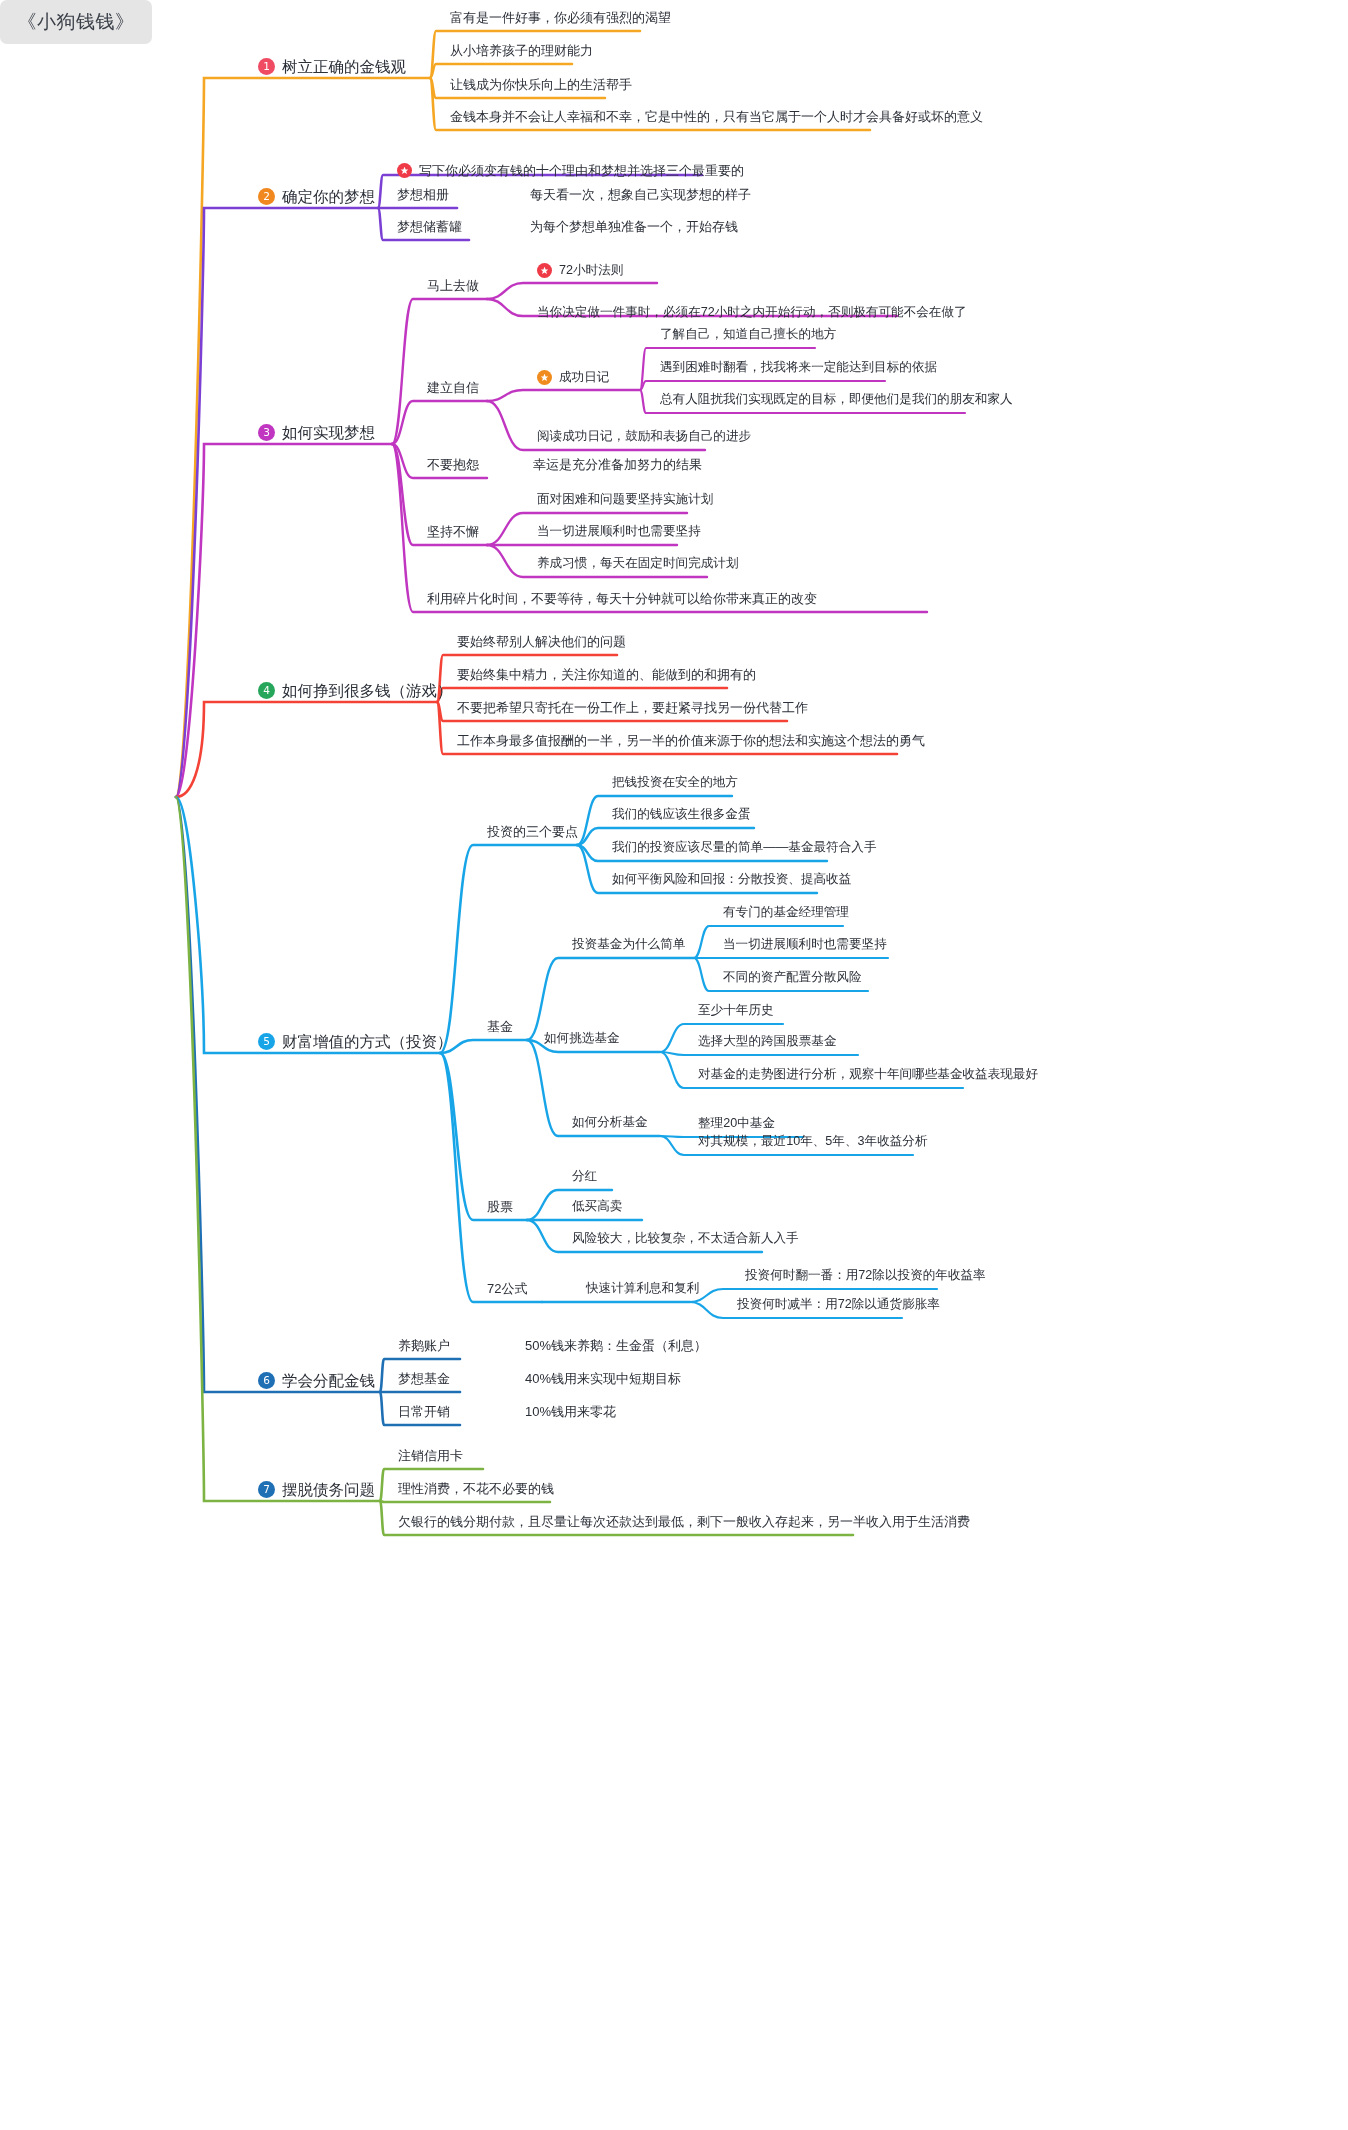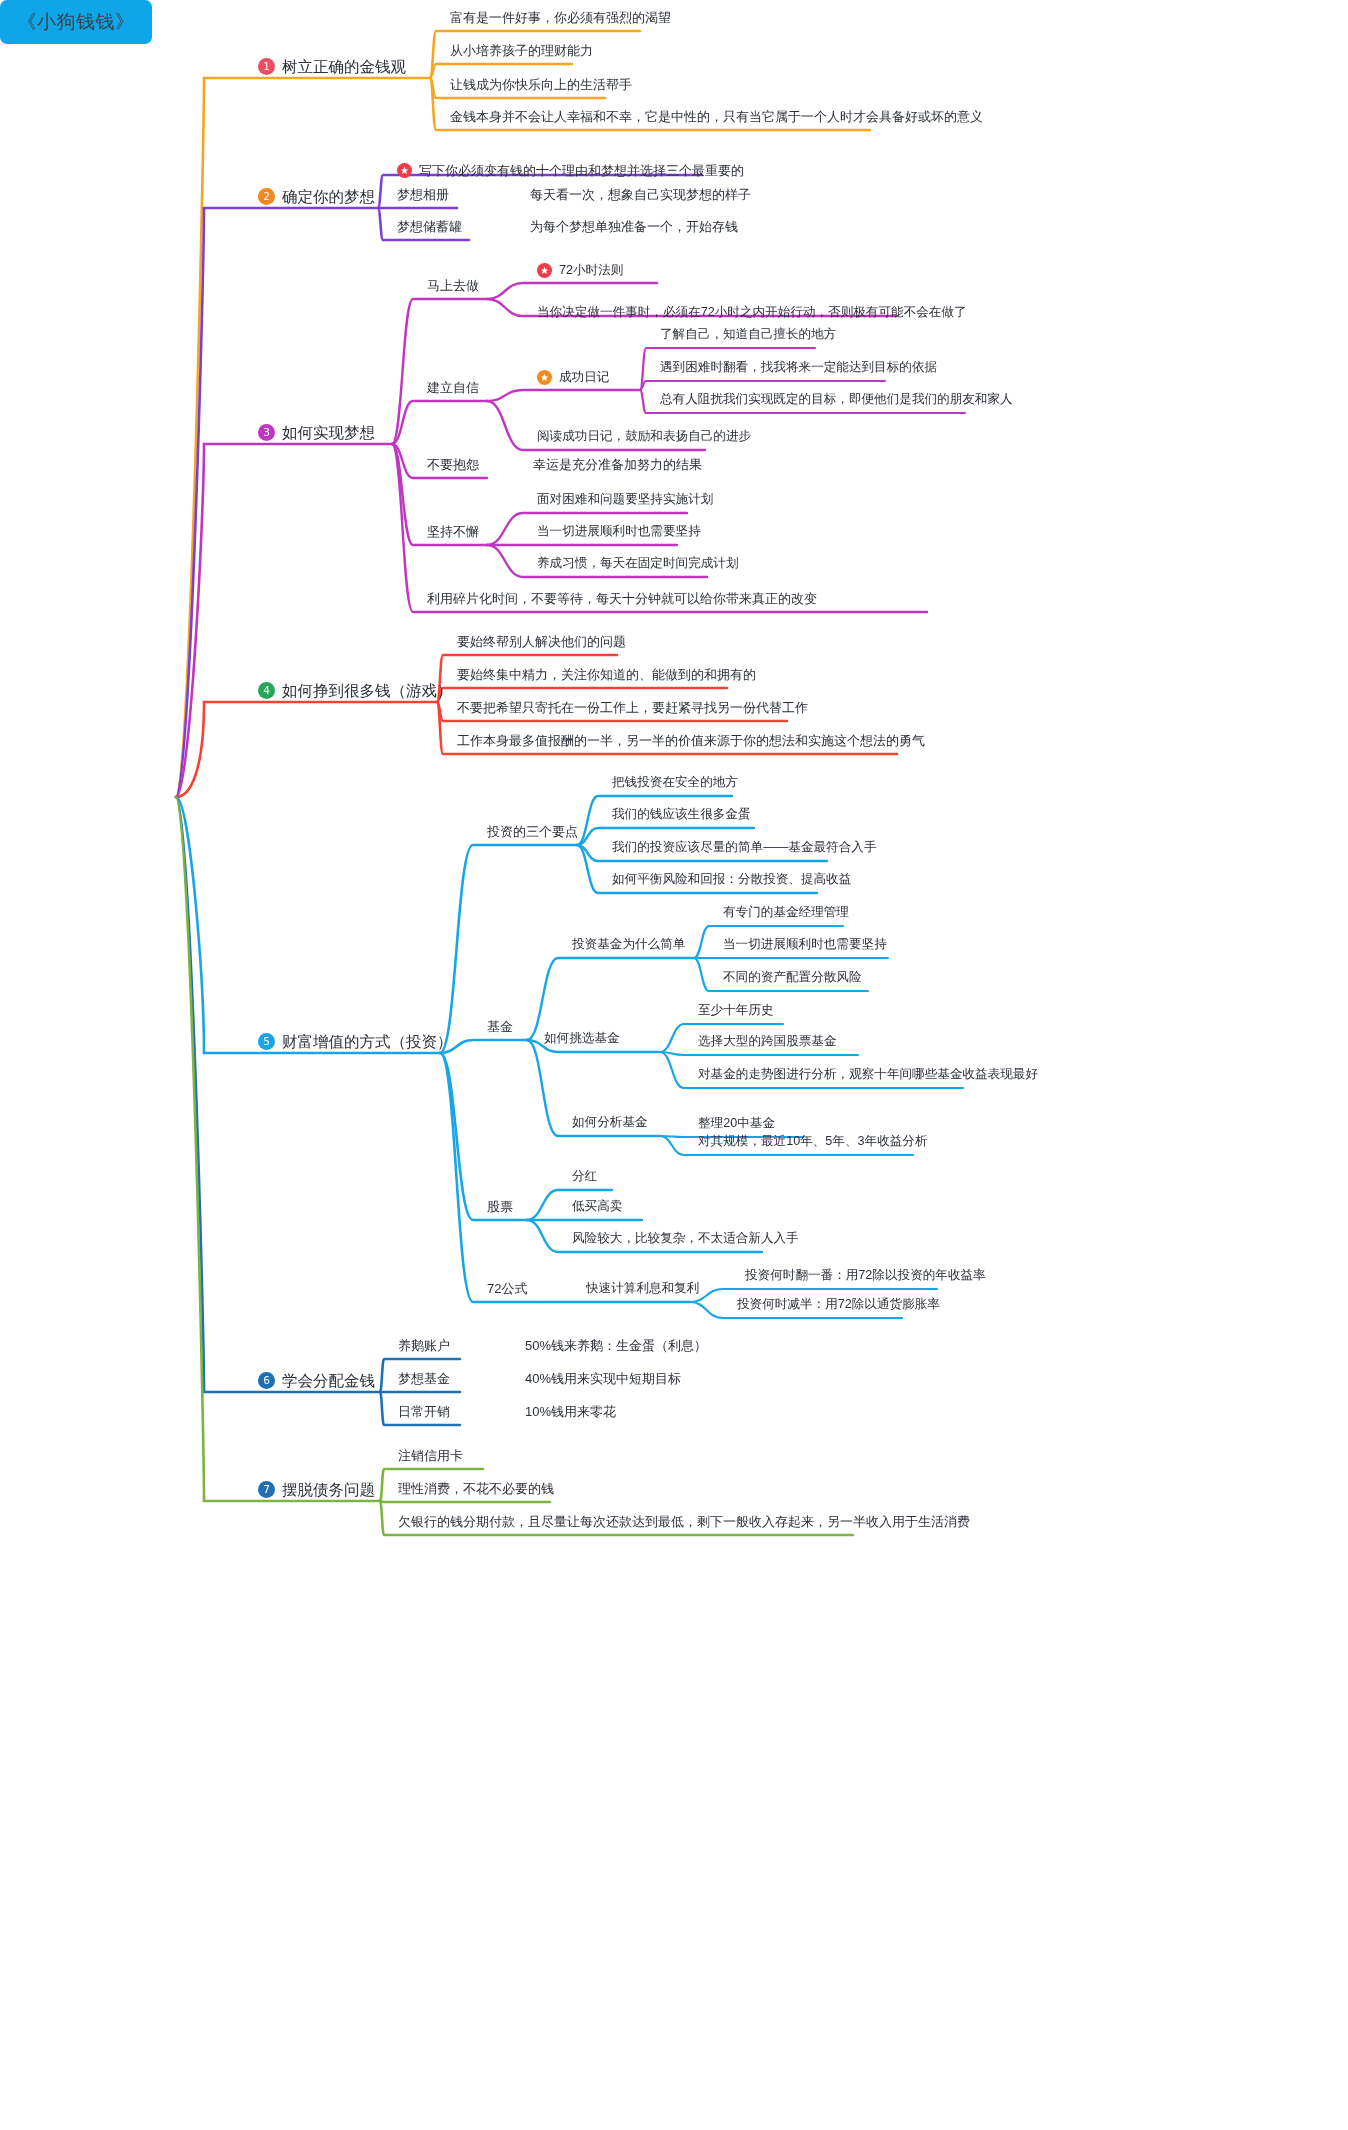--- a/index.html
+++ b/index.html
@@ -115,21 +115,21 @@
         <span class="txt">财富增值的方式（投资）</span>
       </div>
       <div class="node lvl1" style="left: 258px; top: 1372px;">
         <span class="badge" style="background: rgb(31, 111, 181);">6</span>
         <span class="txt">学会分配金钱</span>
       </div>
       <div class="node lvl1" style="left: 258px; top: 1481px;">
         <span class="badge" style="background: rgb(31, 111, 181);">7</span>
         <span class="txt">摆脱债务问题</span>
       </div>
-      <div class="root" style="background: #0ea5e9;">《小狗钱钱》</div>
+      <div class="root" style="background: #e5e5e5;">《小狗钱钱》</div>
       <div class="node lvl2" style="left: 450px; top: 11px;">
         <span class="txt">富有是一件好事，你必须有强烈的渴望</span>
       </div>
       <div class="node lvl2" style="left: 450px; top: 44px;">
         <span class="txt">从小培养孩子的理财能力</span>
       </div>
       <div class="node lvl2" style="left: 450px; top: 78px;">
         <span class="txt">让钱成为你快乐向上的生活帮手</span>
       </div>
       <div class="node lvl2" style="left: 450px; top: 110px;">

